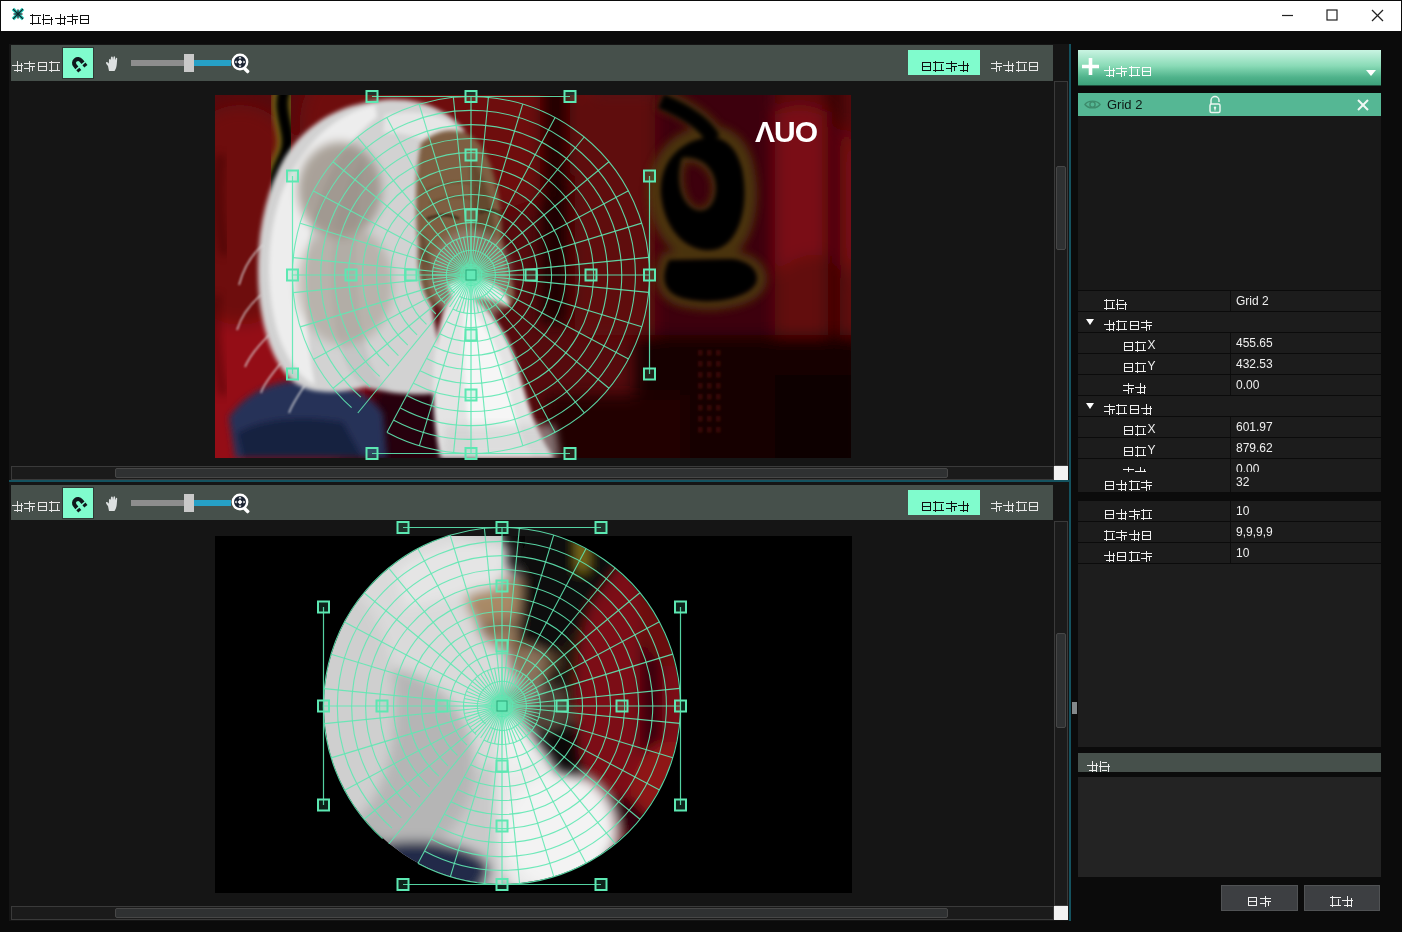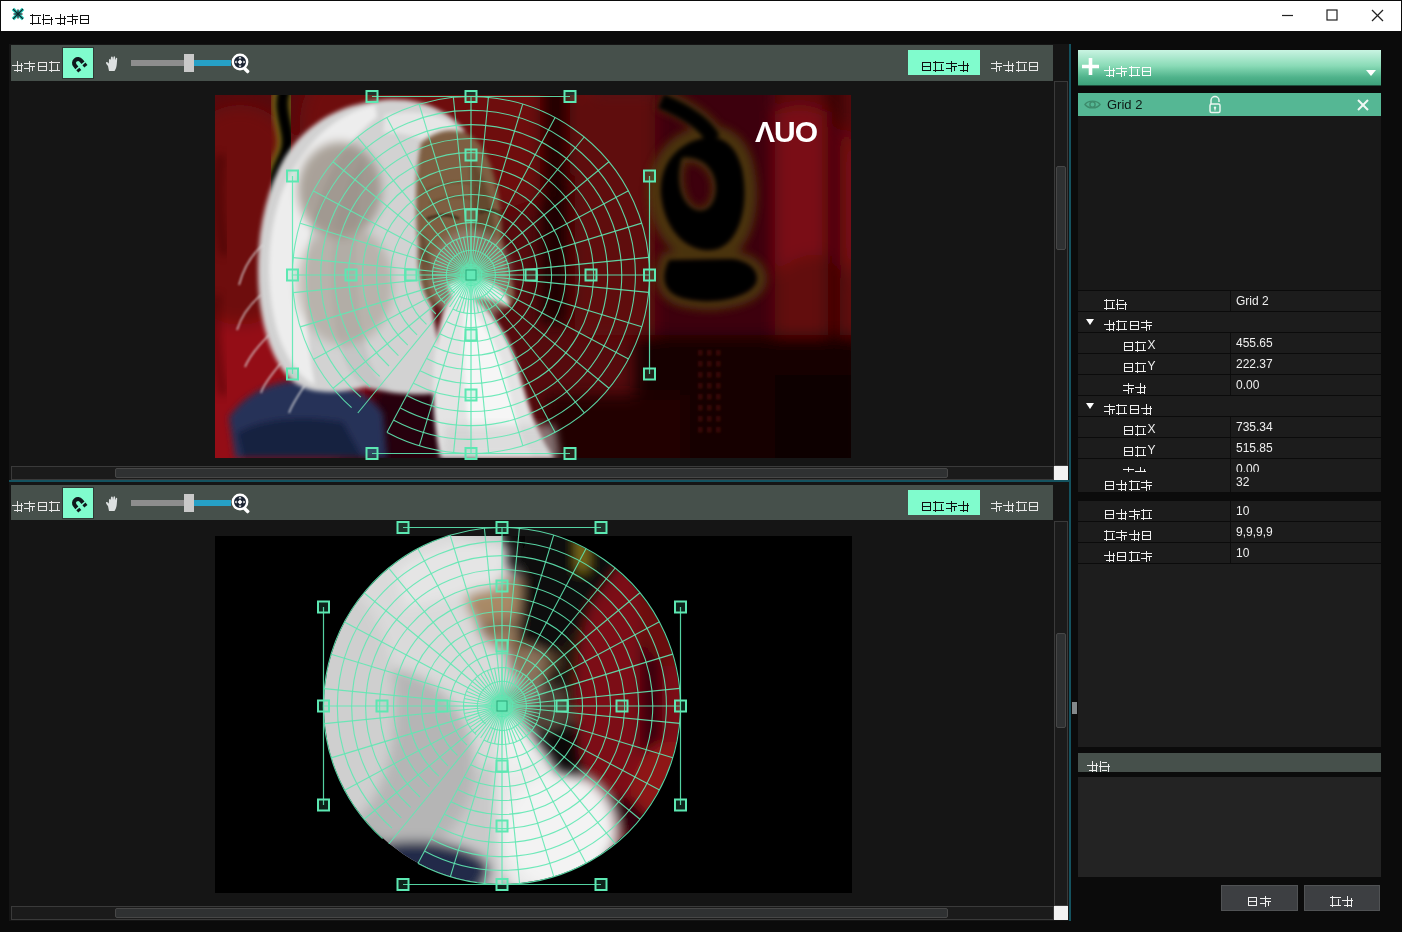--- a/index.html
+++ b/index.html
@@ -653,37 +653,37 @@
 <div class="row" style="top:312px">
     <span style="position:absolute;left:8px;top:7px;width:0;height:0;border-left:4.5px solid transparent;border-right:4.5px solid transparent;border-top:6px solid #fff"></span>
     <span style="position:absolute;left:26px;top:4px"><i class="z z2"></i><i class="z z1"></i><i class="z z3"></i><i class="z z4"></i></span>
   </div>
 <div class="row" style="top:333px">
     <span style="position:absolute;left:45px;top:4px"><i class="z z3"></i><i class="z z1"></i><span style="font-size:12px;position:relative;top:-2px">X</span></span>
     <span class="rowv" style="line-height:20px">455.65</span>
   </div>
 <div class="row" style="top:354px">
     <span style="position:absolute;left:45px;top:4px"><i class="z z3"></i><i class="z z1"></i><span style="font-size:12px;position:relative;top:-2px">Y</span></span>
-    <span class="rowv" style="line-height:20px">222.37</span>
+    <span class="rowv" style="line-height:20px">432.53</span>
   </div>
 <div class="row" style="top:375px">
     <span style="position:absolute;left:45px;top:4px"><i class="z z4"></i><i class="z z2"></i></span>
     <span class="rowv" style="line-height:20px">0.00</span>
   </div>
 <div class="row" style="top:396px">
     <span style="position:absolute;left:8px;top:7px;width:0;height:0;border-left:4.5px solid transparent;border-right:4.5px solid transparent;border-top:6px solid #fff"></span>
     <span style="position:absolute;left:26px;top:4px"><i class="z z4"></i><i class="z z1"></i><i class="z z3"></i><i class="z z2"></i></span>
   </div>
 <div class="row" style="top:417px">
     <span style="position:absolute;left:45px;top:4px"><i class="z z3"></i><i class="z z1"></i><span style="font-size:12px;position:relative;top:-2px">X</span></span>
-    <span class="rowv" style="line-height:20px">735.34</span>
+    <span class="rowv" style="line-height:20px">601.97</span>
   </div>
 <div class="row" style="top:438px">
     <span style="position:absolute;left:45px;top:4px"><i class="z z3"></i><i class="z z1"></i><span style="font-size:12px;position:relative;top:-2px">Y</span></span>
-    <span class="rowv" style="line-height:20px">515.85</span>
+    <span class="rowv" style="line-height:20px">879.62</span>
   </div>
 <div class="row" style="top:459px">
     <span style="position:absolute;left:45px;top:4px"><i class="z z4"></i><i class="z z2"></i></span>
     <span class="rowv" style="line-height:20px">0.00</span>
   </div>
 <div class="row" style="top:472px">
     <span style="position:absolute;left:26px;top:4px"><i class="z z3"></i><i class="z z2"></i><i class="z z1"></i><i class="z z4"></i></span>
     <span class="rowv" style="line-height:20px">32</span>
   </div>
 <div class="row" style="top:501px">

